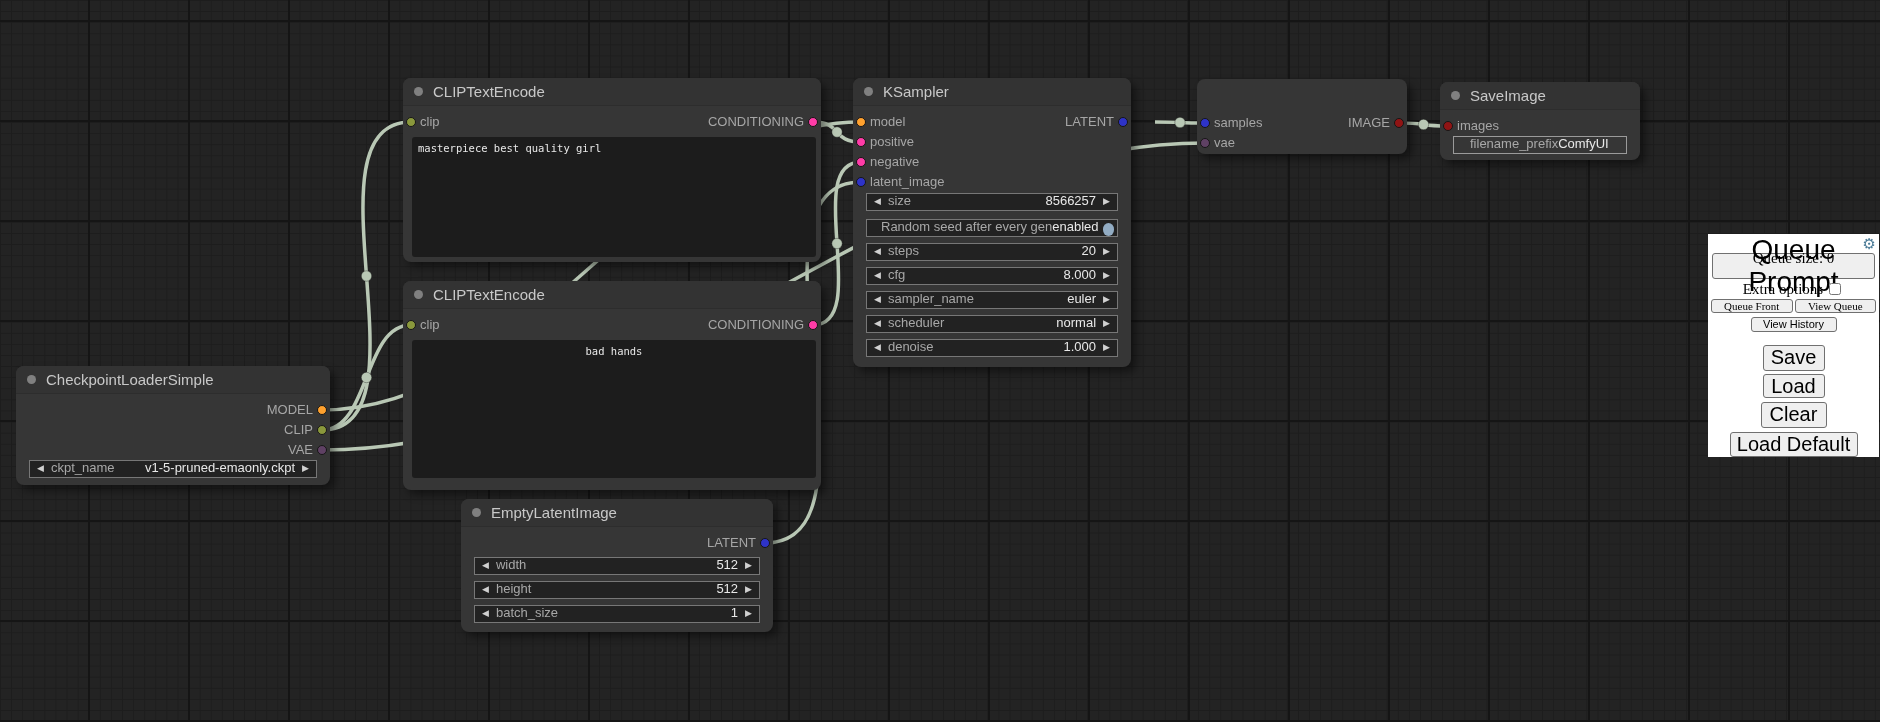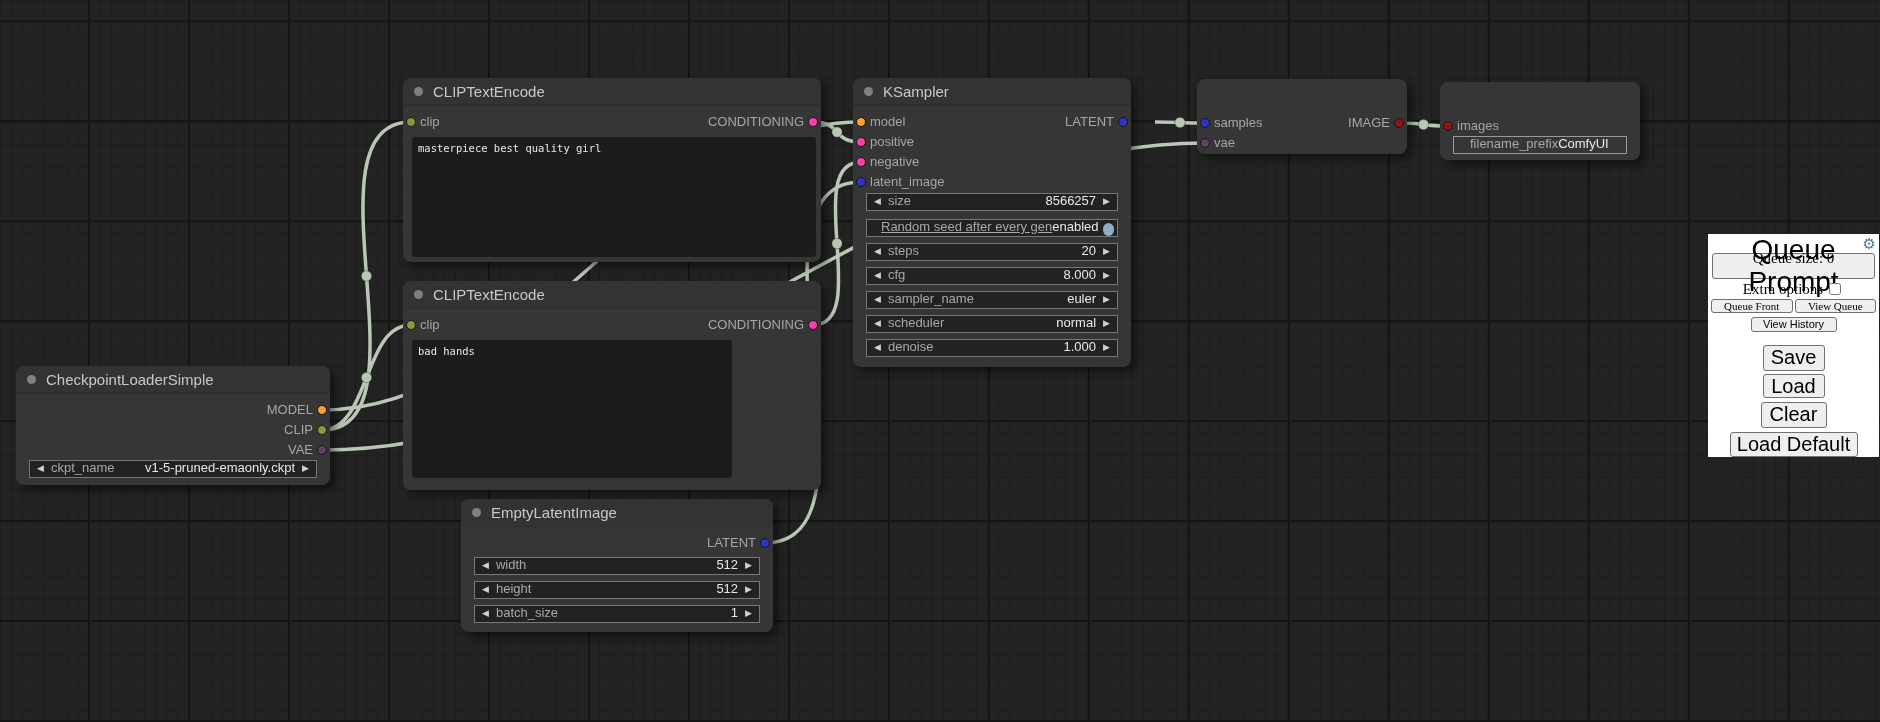--- a/index.html
+++ b/index.html
@@ -24,21 +24,21 @@
   .node-title{position:absolute;left:30px;top:5px;font-size:15px;color:#c8c8c8;white-space:nowrap;}
   .slot-label{position:absolute;font-size:13px;line-height:16px;color:#a6a6a6;white-space:nowrap;}
   .slot-dot{position:absolute;width:10px;height:10px;border-radius:50%;
     border:1px solid #161616;box-sizing:border-box;}
   .widget{position:absolute;left:13px;right:13px;height:18px;border:1px solid #777;
     border-radius:0;background:#222;display:flex;align-items:flex-end;
     font-size:13px;line-height:18px;box-sizing:border-box;}
   .widget .arrow{color:#d0d0d0;font-size:9px;padding:0 7px;}
   .widget .wlabel{color:#a8a8a8;white-space:nowrap;}
   .widget .wvalue{color:#e8e8e8;margin-left:auto;white-space:nowrap;}
-  .widget.toggle .wlabel{padding-left:14px;text-decoration:underline;}
+  .widget.toggle .wlabel{padding-left:14px;}
   .widget.toggle .wvalue{margin-right:4px;}
   .toggle-knob{width:13px;height:13px;border-radius:50%;background:#92acc3;margin-right:3px;}
   .widget.field{background:transparent;border-color:#9a9a9a;}
   .widget.field .wlabel{padding-left:16px;}
   .widget.field .wvalue{margin-right:22px;}
   .textarea{position:absolute;left:9px;background:#1c1c1c;border-radius:3px;
     color:#e8e8e8;font-family:"DejaVu Sans Mono",monospace;font-size:10.5px;
     padding:5px 6px;box-sizing:border-box;white-space:pre-wrap;}
   
   #queue-panel{position:absolute;left:1708px;top:234px;width:171px;height:223px;
@@ -116,21 +116,21 @@
       </div>
       <div class="node" style="left: 403px; top: 281px; width: 418px; height: 209px;">
         <div class="node-header">
           <div class="title-dot" style="background: rgb(128, 128, 128);"></div>
           <div class="node-title">CLIPTextEncode</div>
         </div>
         <div class="slot-dot" style="left: 3px; top: 39px; background: rgb(138, 152, 60);"></div>
         <div class="slot-label" style="left: 17px; top: 36px;">clip</div>
         <div class="slot-dot" style="right: 3px; top: 39px; background: rgb(255, 60, 168);"></div>
         <div class="slot-label" style="right: 17px; top: 36px;">CONDITIONING</div>
-        <div class="textarea" style="top: 59px; width: 320px; height: 138px;">bad hands</div>
+        <div class="textarea" style="top: 59px; width: 404px; height: 138px; text-align: center;">bad hands</div>
       </div>
       <div class="node" style="left: 853px; top: 78px; width: 278px; height: 289px;">
         <div class="node-header">
           <div class="title-dot" style="background: rgb(128, 128, 128);"></div>
           <div class="node-title">KSampler</div>
         </div>
         <div class="slot-dot" style="left: 3px; top: 39px; background: rgb(255, 161, 46);"></div>
         <div class="slot-label" style="left: 17px; top: 36px;">model</div>
         <div class="slot-dot" style="left: 3px; top: 59px; background: rgb(255, 60, 168);"></div>
         <div class="slot-label" style="left: 17px; top: 56px;">positive</div>
@@ -184,20 +184,24 @@
       </div>
       <div class="node" style="left: 1197px; top: 79px; width: 210px; height: 75px;">
         <div class="slot-dot" style="left: 3px; top: 39px; background: rgb(46, 51, 200);"></div>
         <div class="slot-label" style="left: 17px; top: 36px;">samples</div>
         <div class="slot-dot" style="left: 3px; top: 59px; background: rgb(95, 65, 100);"></div>
         <div class="slot-label" style="left: 17px; top: 56px;">vae</div>
         <div class="slot-dot" style="right: 3px; top: 39px; background: rgb(144, 20, 20);"></div>
         <div class="slot-label" style="right: 17px; top: 36px;">IMAGE</div>
       </div>
       <div class="node" style="left: 1440px; top: 82px; width: 200px; height: 78px;">
+        <div class="node-header">
+          <div class="title-dot" style="background: rgb(128, 128, 128);"></div>
+          <div class="node-title">SaveImage</div>
+        </div>
         <div class="slot-dot" style="left: 3px; top: 39px; background: rgb(144, 20, 20);"></div>
         <div class="slot-label" style="left: 17px; top: 36px;">images</div>
         <div class="widget field" style="top: 54px;">
           <div class="wlabel">filename_prefix</div>
           <div class="wvalue">ComfyUI</div>
         </div>
       </div>
       <div class="node" style="left: 461px; top: 499px; width: 312px; height: 133px;">
         <div class="node-header">
           <div class="title-dot" style="background: rgb(128, 128, 128);"></div>

